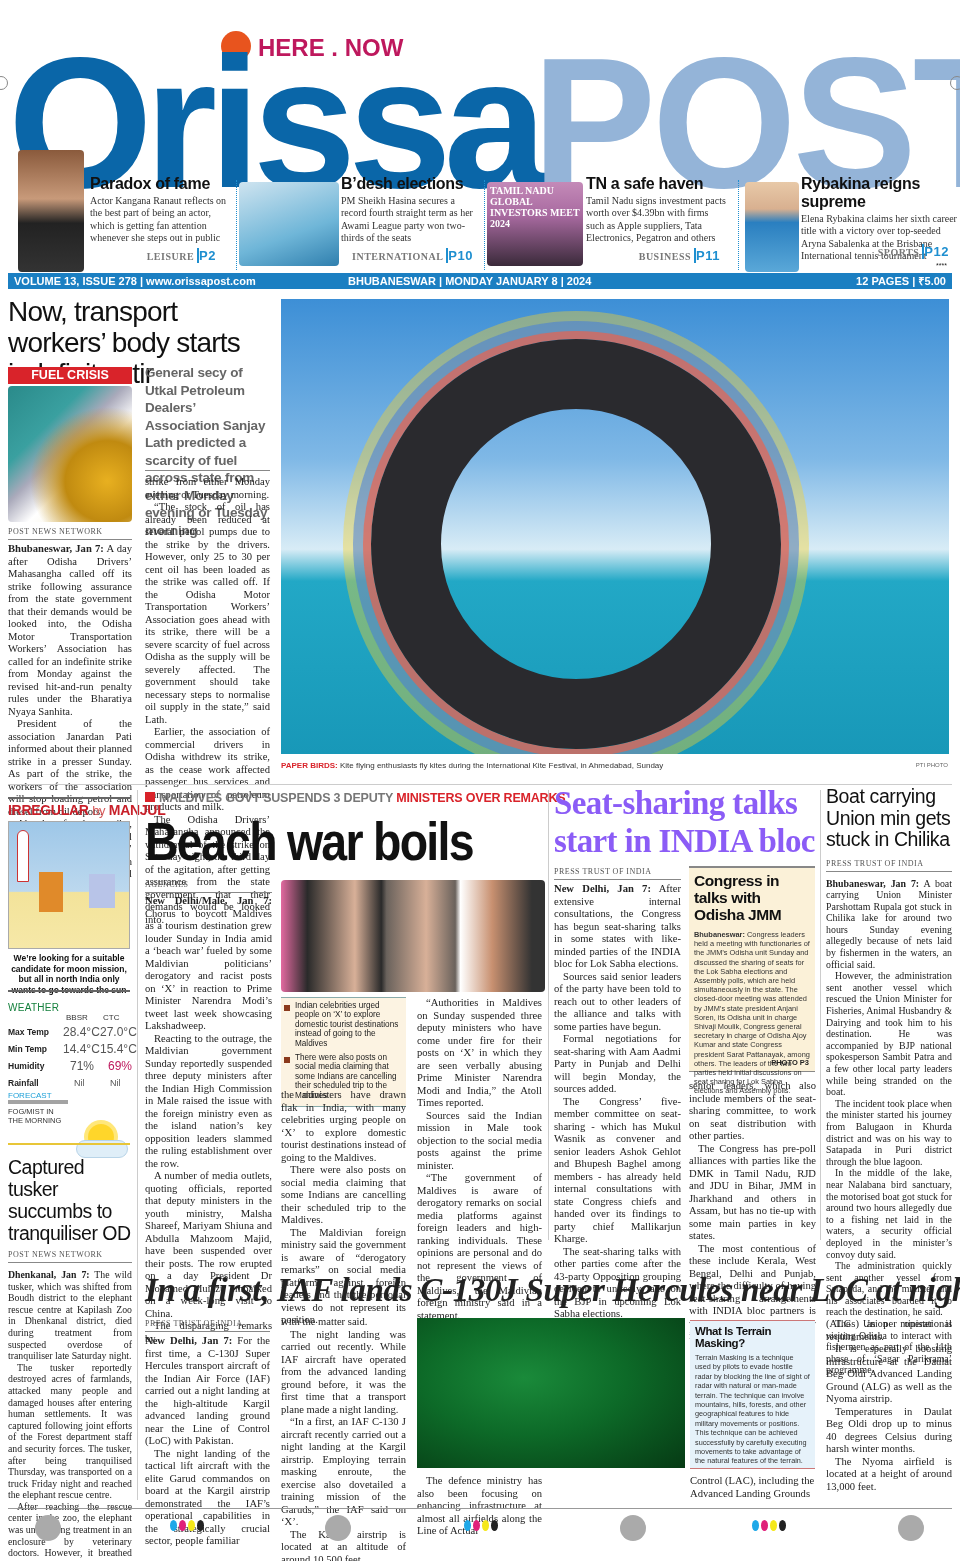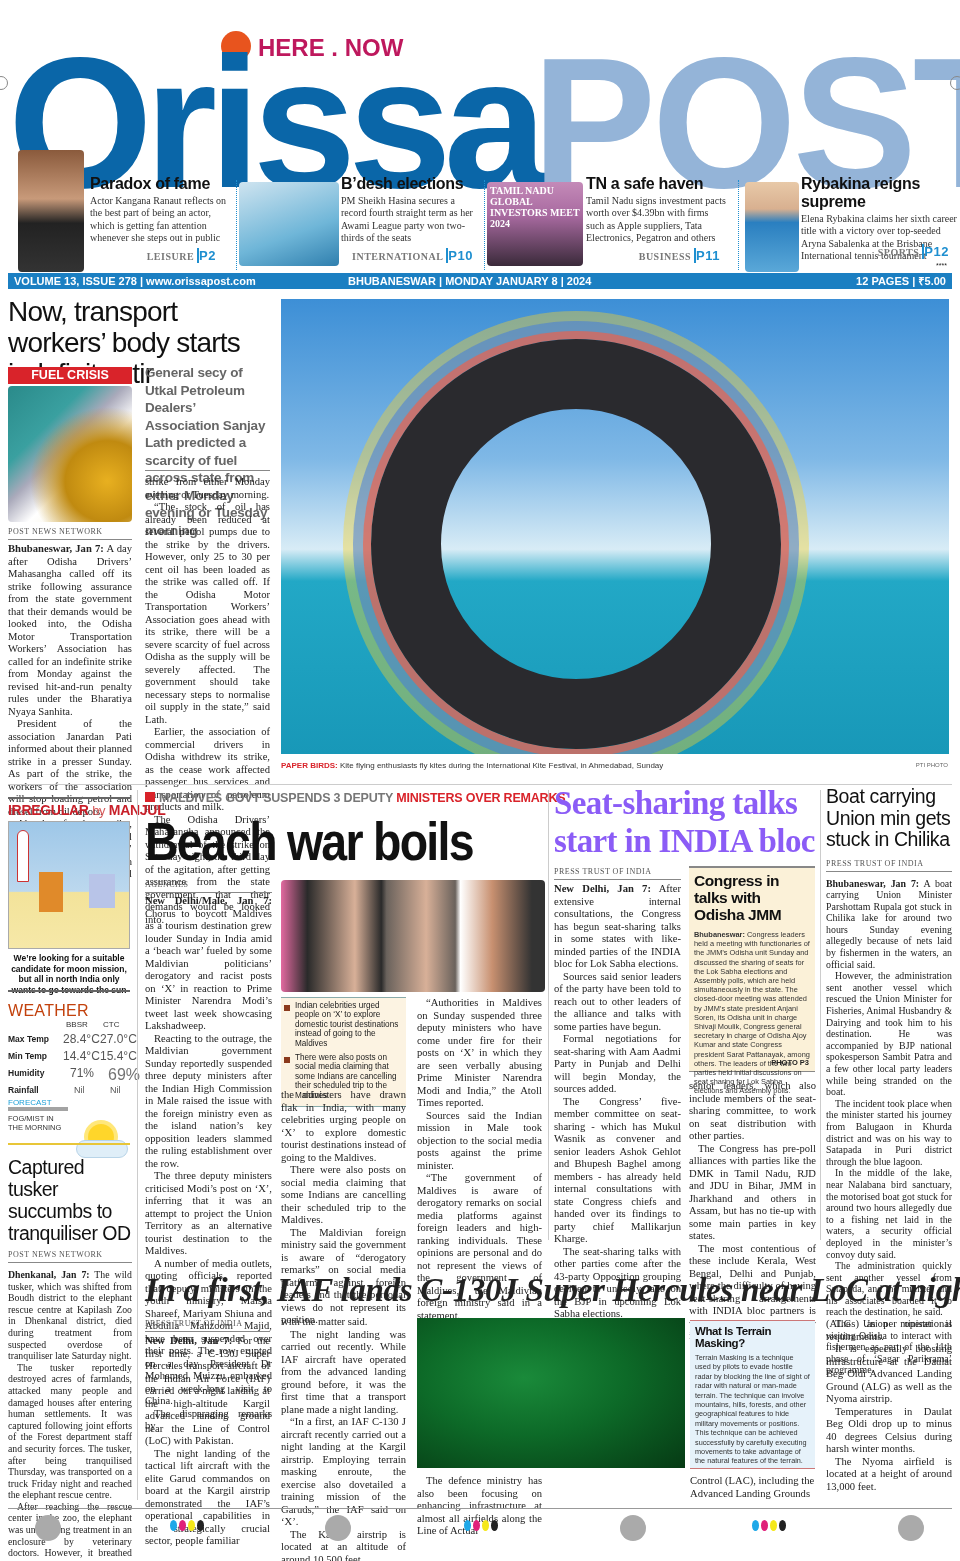--- a/index.html
+++ b/index.html
@@ -119,40 +119,40 @@
 </div>
 <div class="abs" style="left:8px;top:821px;width:122px;height:128px;background:linear-gradient(180deg,#9ec7e8 0%,#bcd8ee 55%,#f3e39a 56%,#f6e8a8 100%);border:1px solid #aaa">
   <div class="abs" style="left:8px;top:8px;width:12px;height:52px;background:#fff;border:1px solid #c33;border-radius:6px 6px 0 0"></div>
   <div class="abs" style="left:30px;top:50px;width:24px;height:40px;background:#e08a2a"></div>
   <div class="abs" style="left:80px;top:52px;width:26px;height:34px;background:#b8c4e8"></div>
 </div>
 <div class="abs sans" style="left:8px;top:953px;width:122px;font-size:8.5px;line-height:10.5px;font-weight:bold;text-align:center;color:#111">We’re looking for a suitable candidate for moon mission, but all in north India only wants to go towards the sun</div>
 <div class="rule" style="left:8px;top:990px;width:122px;height:2px;background:#666"></div>
 
 <div class="abs" style="left:8px;top:1002px;width:122px">
-  <div class="sans" style="font-size:16px;color:#c2410c;letter-spacing:.3px">WEATHER</div>
+  <div class="sans" style="font-size:10px;color:#15803d;letter-spacing:.3px">WEATHER</div>
   <div style="position:relative;height:12px">
     <span class="abs sans" style="left:58px;font-size:8px;color:#333">BBSR</span>
     <span class="abs sans" style="left:95px;font-size:8px;color:#333">CTC</span>
   </div>
   <div id="wx-rows"></div>
   <div style="position:relative;height:17px">
     <span class="abs sans" style="left:0;top:2px;font-size:8.5px;font-weight:bold">Max Temp</span>
     <span class="abs sans" style="left:55px;font-size:12px;color:#555">28.4°C</span>
     <span class="abs sans" style="left:92px;font-size:12px;color:#555">27.0°C</span>
   </div>
   <div style="position:relative;height:17px">
     <span class="abs sans" style="left:0;top:2px;font-size:8.5px;font-weight:bold">Min Temp</span>
     <span class="abs sans" style="left:55px;font-size:12px;color:#555">14.4°C</span>
     <span class="abs sans" style="left:92px;font-size:12px;color:#555">15.4°C</span>
   </div>
   <div style="position:relative;height:17px">
     <span class="abs sans" style="left:0;top:2px;font-size:8.5px;font-weight:bold">Humidity</span>
     <span class="abs sans" style="left:62px;font-size:12px;color:#555">71%</span>
-    <span class="abs sans" style="left:100px;font-size:16px;color:#737373">69%</span>
+    <span class="abs sans" style="left:100px;font-size:12px;color:#be185d">69%</span>
   </div>
   <div style="position:relative;height:15px">
     <span class="abs sans" style="left:0;top:2px;font-size:8.5px;font-weight:bold">Rainfall</span>
     <span class="abs sans" style="left:66px;top:2px;font-size:9px;color:#555">Nil</span>
     <span class="abs sans" style="left:102px;top:2px;font-size:9px;color:#555">Nil</span>
   </div>
   <div class="sans" style="font-size:8px;font-weight:normal;color:#1ea0d8;border-bottom:4px solid #a3a3a3;width:60px">FORECAST</div>
   <div class="sans" style="font-size:7.5px;line-height:9px;width:55px;margin-top:3px;color:#333">FOG/MIST IN THE MORNING</div>
   <div class="abs" style="left:80px;top:122px;width:26px;height:26px;border-radius:50%;background:#ffd62a;box-shadow:0 0 0 4px #ffe77a"></div>
   <div class="abs" style="left:68px;top:138px;width:52px;height:18px;border-radius:9px;background:#dfeef8;border:1px solid #b8d4e8"></div>
@@ -173,21 +173,20 @@
 
 <div class="abs sans" style="left:145px;top:791px;font-size:12.5px;font-weight:bold;color:#777;letter-spacing:-.2px">
   <span style="display:inline-block;width:10px;height:10px;background:#d9232a;margin-right:4px"></span><span>MALDIVES GOVT SUSPENDS 3 DEPUTY</span> <span style="color:#d9232a">MINISTERS OVER REMARKS</span>
 </div>
 <h1 class="abs hl-sans" style="left:145px;top:812px;font-size:54px;font-weight:900;letter-spacing:-2px;line-height:58px;transform:scaleX(.86);transform-origin:left">Beach war boils</h1>
 <div class="abs byline" style="left:145px;top:880px;width:127px">AGENCIES</div>
 <div class="pic" style="left:281px;top:880px;width:264px;height:112px;background:linear-gradient(90deg,#e26aa0 0%,#2a2a2a 10%,#d8b098 28%,#2a2a2a 38%,#6a625c 40%,#d8b098 55%,#6a625c 66%,#fff 68%,#c89070 80%,#333 95%)"></div>
 <div class="abs body" style="left:145px;top:895px;width:127px">
   <p class="first"><b>New Delhi/Male, Jan 7:</b> <span>Chorus to boycott Maldives as a tourism destination grew louder Sunday in India amid a ‘beach war’ fueled by some Maldivian politicians’ derogatory and racist posts on ‘X’ in reaction to Prime Minister Narendra Modi’s tweet last week showcasing Lakshadweep.</span></p>
   <p>Reacting to the outrage, the Maldivian government Sunday reportedly suspended three deputy ministers after the Indian High Commission in Male raised the issue with the foreign ministry even as the island nation’s key opposition leaders slammed the ruling establishment over the row.</p>
-  <p>The three deputy ministers criticised Modi’s post on ‘X’, inferring that it was an attempt to project the Union Territory as an alternative tourist destination to the Maldives.</p>
   <p>A number of media outlets, quoting officials, reported that deputy ministers in the youth ministry, Malsha Shareef, Mariyam Shiuna and Abdulla Mahzoom Majid, have been suspended over their posts. The row erupted on a day President Dr Mohamed Muizzu embarked on a week-long visit to China.</p>
   <p>The disparaging remarks by</p>
 </div>
 <div class="abs sans" style="left:281px;top:997px;width:125px;background:#fcf3e2;border-top:1px solid #8aa;border-bottom:1px solid #8aa;padding:3px 3px 1px;font-size:8.2px;line-height:9.4px;color:#222">
   <div class="bullet">
       <i></i>
       <span>Indian celebrities urged people on ‘X’ to explore domestic tourist destinations instead of going to the Maldives</span>
     </div>
   <div class="bullet">
       <i></i>

